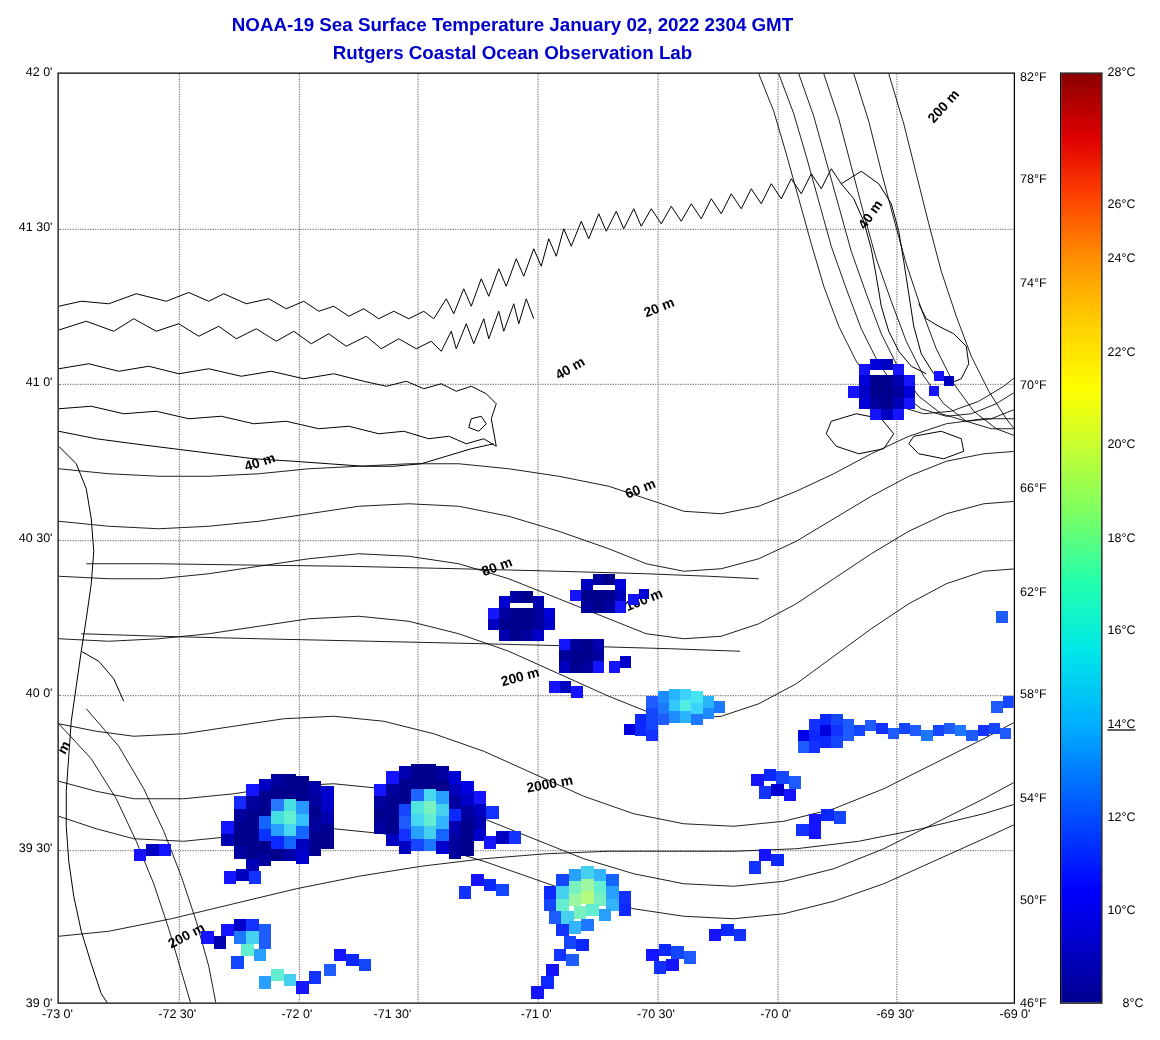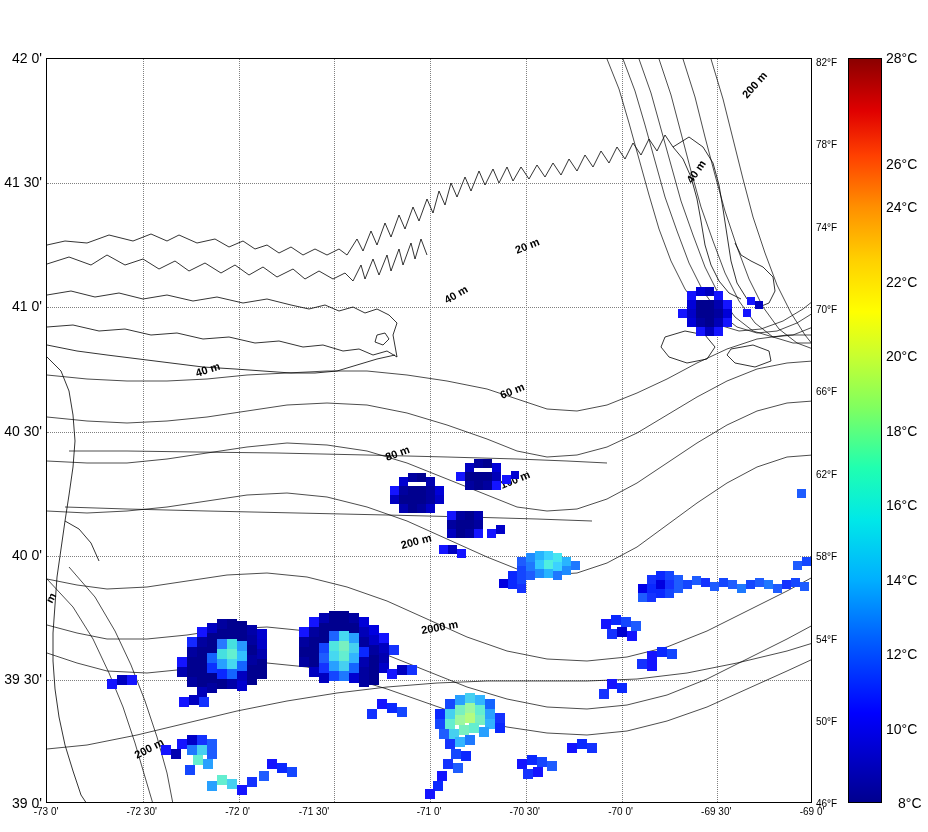--- a/index.html
+++ b/index.html
@@ -19,21 +19,21 @@
   }
   .map-inner{position:absolute;inset:0;}
 
   .gridline-v,.gridline-h{position:absolute;background:transparent;}
   .gridline-v{width:0;border-left:1px dotted #808080;top:0;bottom:0;}
   .gridline-h{height:0;border-top:1px dotted #808080;left:0;right:0;}
 
   
   .lat-label{
     position:absolute;right:818px;width:44px;text-align:right;
-    font-size:14px;color:#000;transform:translateY(-50%);white-space:nowrap;
+    font-size:10px;color:#000;transform:translateY(-50%);white-space:nowrap;
   }
   .lat-label.left{left:0;right:auto;width:42px;text-align:right;}
   .f-label{
     position:absolute;left:816px;width:46px;text-align:left;
     font-size:10px;color:#000;transform:translateY(-50%);white-space:nowrap;
   }
   .lon-label{
     position:absolute;top:806px;font-size:10px;color:#000;
     transform:translateX(-50%);white-space:nowrap;
   }
@@ -52,36 +52,40 @@
       #7fff60 53%,
       #c8ff30 60%,
       #ffff00 66%,
       #ffd000 73%,
       #ff9000 80%,
       #ff4000 87%,
       #e00000 93%,
       #8b0000 100%);
   }
   .cbar-tick{
-    position:absolute;left:886px;font-size:14px;color:#000;
+    position:absolute;left:886px;font-size:10px;color:#000;
     transform:translateY(-50%);white-space:nowrap;
   }
 
   
   svg.art{position:absolute;left:0;top:0;width:766px;height:745px;}
   .coast{fill:none;stroke:#000;stroke-width:0.8;}
   .iso{fill:none;stroke:#000;stroke-width:0.7;}
   .isolabel{font-family:"Liberation Sans",sans-serif;font-size:11px;font-weight:bold;fill:#000;}
   .sat{shape-rendering:crispEdges;}
 </style>
 </head>
 <body>
 
 <div class="page">
 
+  <div class="title" style="color: rgb(0, 0, 204);">
+    <span>NOAA-19 Sea Surface Temperature January 02, 2022 2304 GMT</span>
+    <span class="l2">Rutgers Coastal Ocean Observation Lab</span>
+  </div>
 
   <div id="lat-left">
       <div class="lat-label left" style="top: 58px; left: 0px;">42 0'</div>
       <div class="lat-label left" style="top: 182.167px; left: 0px;">41 30'</div>
       <div class="lat-label left" style="top: 306.333px; left: 0px;">41 0'</div>
       <div class="lat-label left" style="top: 430.5px; left: 0px;">40 30'</div>
       <div class="lat-label left" style="top: 554.667px; left: 0px;">40 0'</div>
       <div class="lat-label left" style="top: 678.833px; left: 0px;">39 30'</div>
       <div class="lat-label left" style="top: 803px; left: 0px;">39 0'</div>
     </div>
@@ -547,19 +551,19 @@
 
   <div class="cbar-box"></div>
   <div id="cbar-ticks">
       <div class="cbar-tick" style="top: 58px;">28°C</div>
       <div class="cbar-tick" style="top: 132.5px; margin-top: 31px;">26°C</div>
       <div class="cbar-tick" style="top: 207px;">24°C</div>
       <div class="cbar-tick" style="top: 281.5px;">22°C</div>
       <div class="cbar-tick" style="top: 356px;">20°C</div>
       <div class="cbar-tick" style="top: 430.5px;">18°C</div>
       <div class="cbar-tick" style="top: 505px;">16°C</div>
-      <div class="cbar-tick" style="top: 579.5px;">14°C</div>
+      <div class="cbar-tick" style="top: 579.5px; text-decoration: underline;">14°C</div>
       <div class="cbar-tick" style="top: 654px;">12°C</div>
       <div class="cbar-tick" style="top: 728.5px;">10°C</div>
       <div class="cbar-tick" style="top: 803px; padding-left: 12px;">8°C</div>
     </div>
 
 </div>
 
 </body></html>

